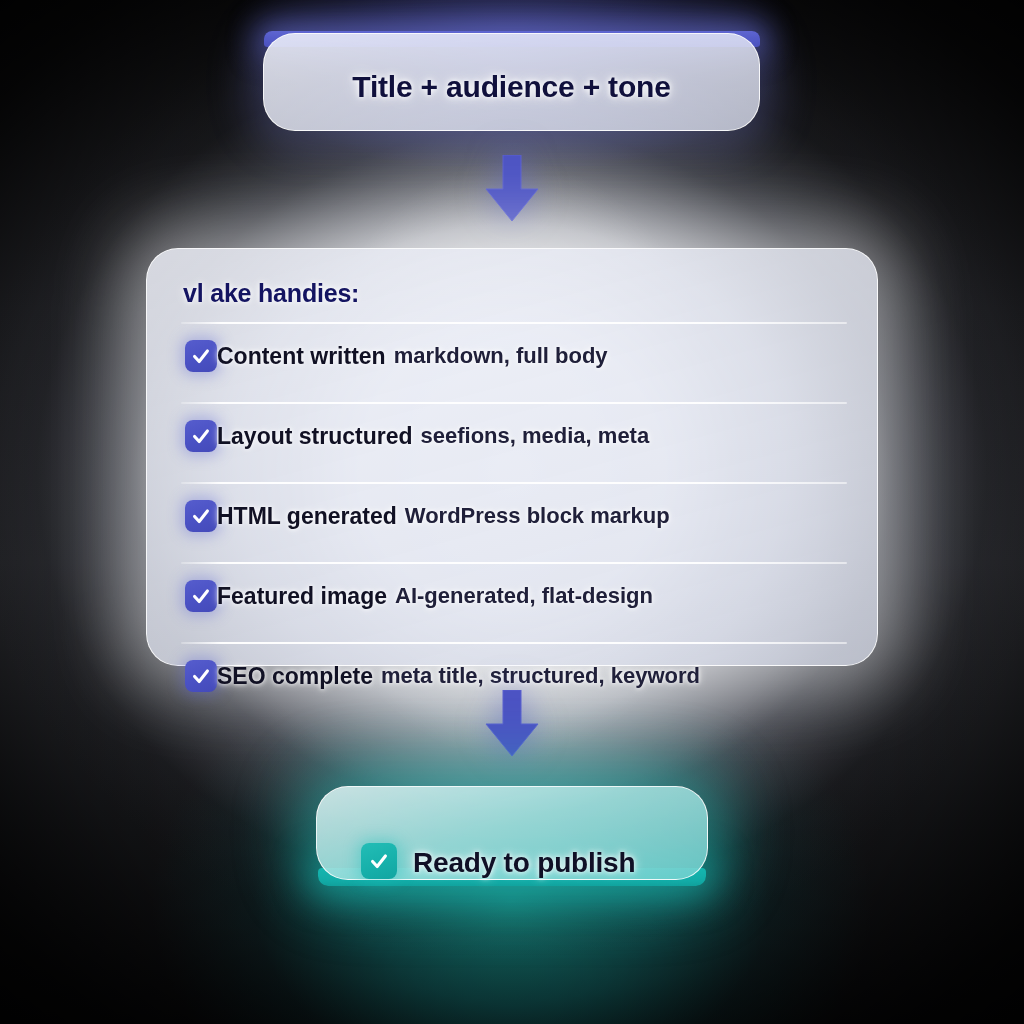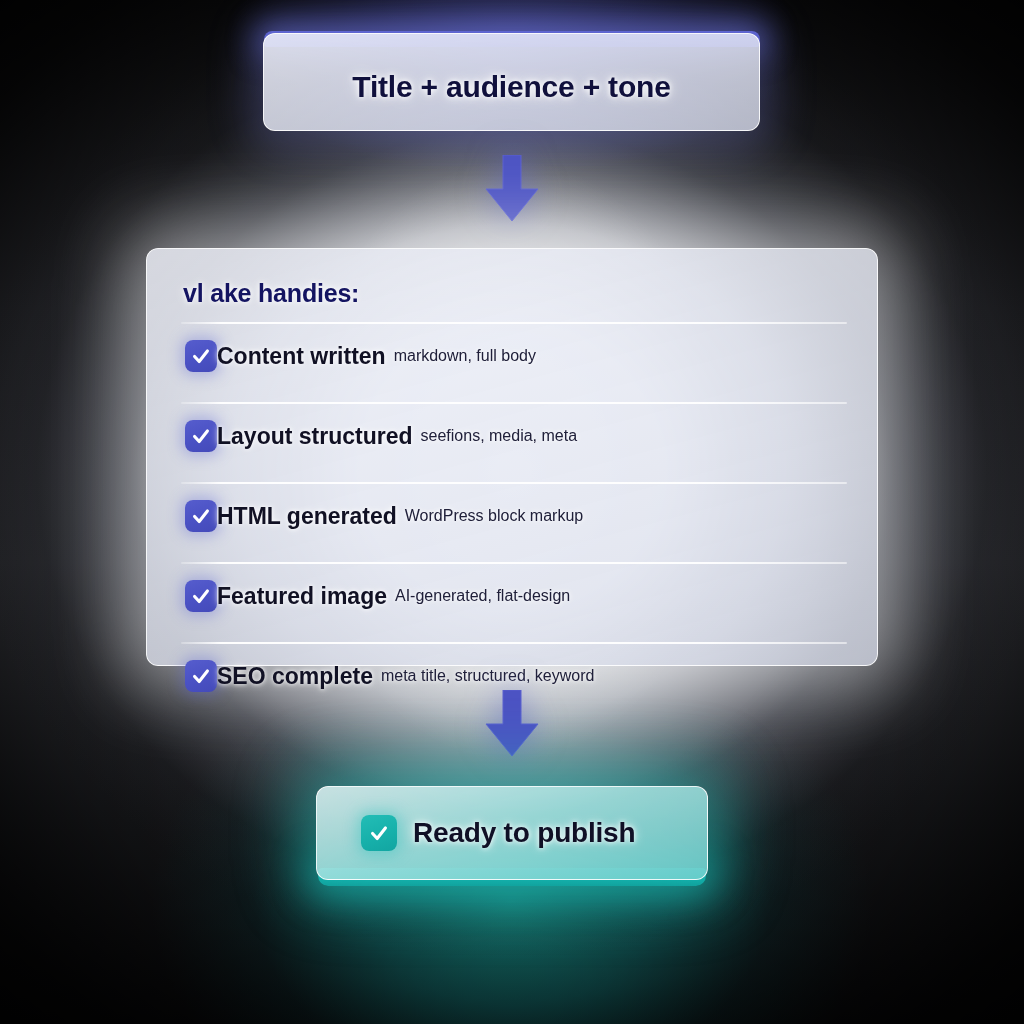--- a/index.html
+++ b/index.html
@@ -54,21 +54,21 @@
     position: absolute;
     inset: 0;
     background:
       radial-gradient(ellipse 30% 42% at 50% 45%, rgba(255,255,255,0.55) 0%, rgba(255,255,255,0) 70%);
     pointer-events: none;
   }
 
   
   .card {
     position: absolute;
-    border-radius: 12px;
+    border-radius: 32px;
     border: 1.5px solid rgba(255,255,255,0.85);
     box-sizing: border-box;
   }
 
   
   #top-card {
     left: 263px;
     top: 33px;
     width: 497px;
     height: 98px;
@@ -169,43 +169,43 @@
   .row-label {
     font-size: 23px;
     font-weight: 700;
     color: #111124;
     white-space: nowrap;
     text-shadow:
       0 0 4px rgba(255,255,255,0.95),
       0 0 9px rgba(255,255,255,0.8);
   }
   .row-detail {
-    font-size: 16px;
-    font-weight: 400;
+    font-size: 22px;
+    font-weight: 700;
     color: #20203a;
     white-space: nowrap;
     margin-left: 8px;
     text-shadow:
       0 0 4px rgba(255,255,255,0.95),
       0 0 9px rgba(255,255,255,0.8);
   }
 
   
   #bottom-card {
     left: 316px;
     top: 786px;
     width: 392px;
     height: 94px;
     background: linear-gradient(165deg,
         rgba(212,238,238,0.92) 0%,
         rgba(160,224,222,0.90) 45%,
         rgba(110,208,206,0.90) 100%);
     box-shadow: 0 0 60px 22px rgba(26,188,180,0.45);
     display: flex;
-    align-items: center;
+    align-items: flex-end;
     padding-left: 44px;
     gap: 16px;
   }
   #bottom-bar {
     position: absolute;
     left: 318px;
     top: 868px;
     width: 388px;
     height: 18px;
     border-radius: 4px 4px 10px 10px;

